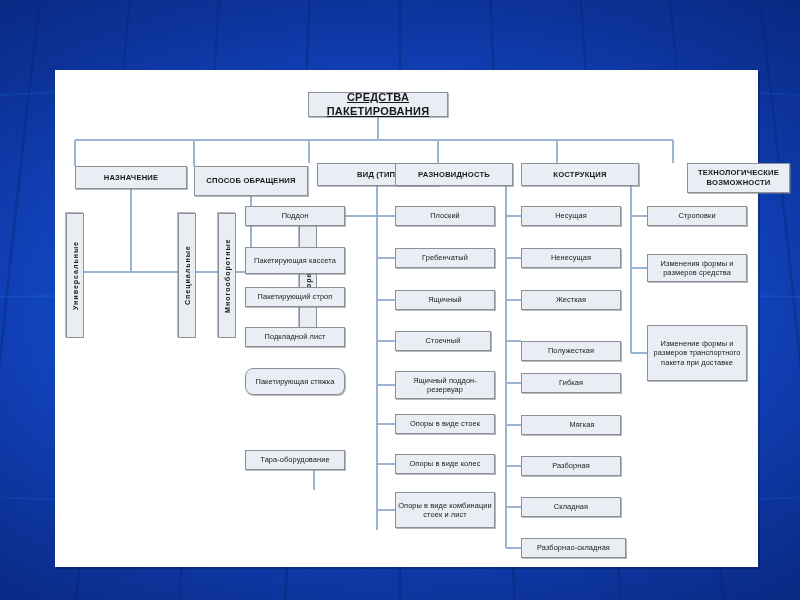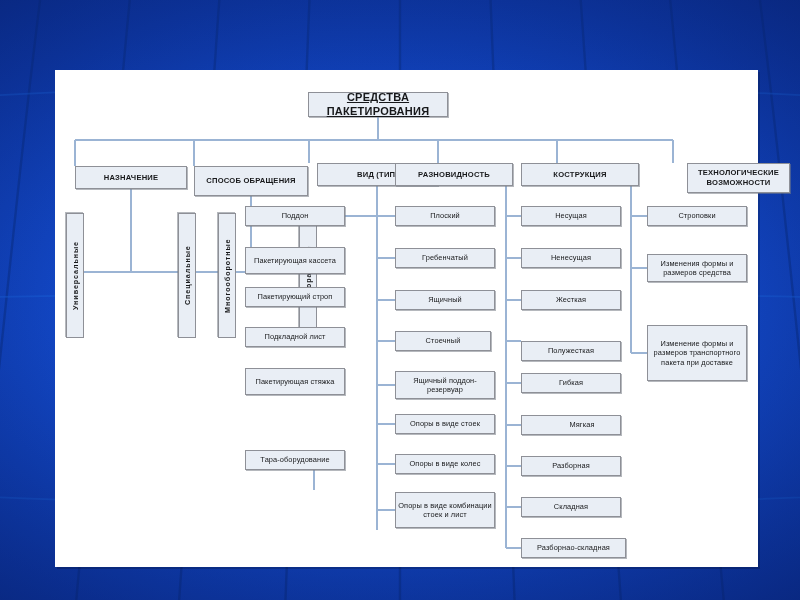--- a/index.html
+++ b/index.html
@@ -224,21 +224,21 @@
       <div class="box vert" style="left:244px; top:143px; width:18px; height:125px;">Одноразовые</div>
 
       <div class="box" style="left:190px; top:136px; width:100px; height:20px;">Поддон</div>
 
       <div class="box" style="left:190px; top:177px; width:100px; height:27px;">Пакетирующая кассета</div>
 
       <div class="box" style="left:190px; top:217px; width:100px; height:20px;">Пакетирующий строп</div>
 
       <div class="box" style="left:190px; top:257px; width:100px; height:20px;">Подкладной лист</div>
 
-      <div class="box" style="left:190px; top:298px; width:100px; height:27px;">Пакетирующая стяжка</div>
+      <div class="box" style="left:190px; top:298px; width:100px; height:27px;border-radius:8px;">Пакетирующая стяжка</div>
 
 
       <div class="box" style="left:190px; top:380px; width:100px; height:20px;">Тара-оборудование</div>
 
       <div class="box" style="left:340px; top:136px; width:100px; height:20px;">Плоский</div>
 
       <div class="box" style="left:340px; top:178px; width:100px; height:20px;">Гребенчатый</div>
 
       <div class="box" style="left:340px; top:220px; width:100px; height:20px;">Ящичный</div>
 

